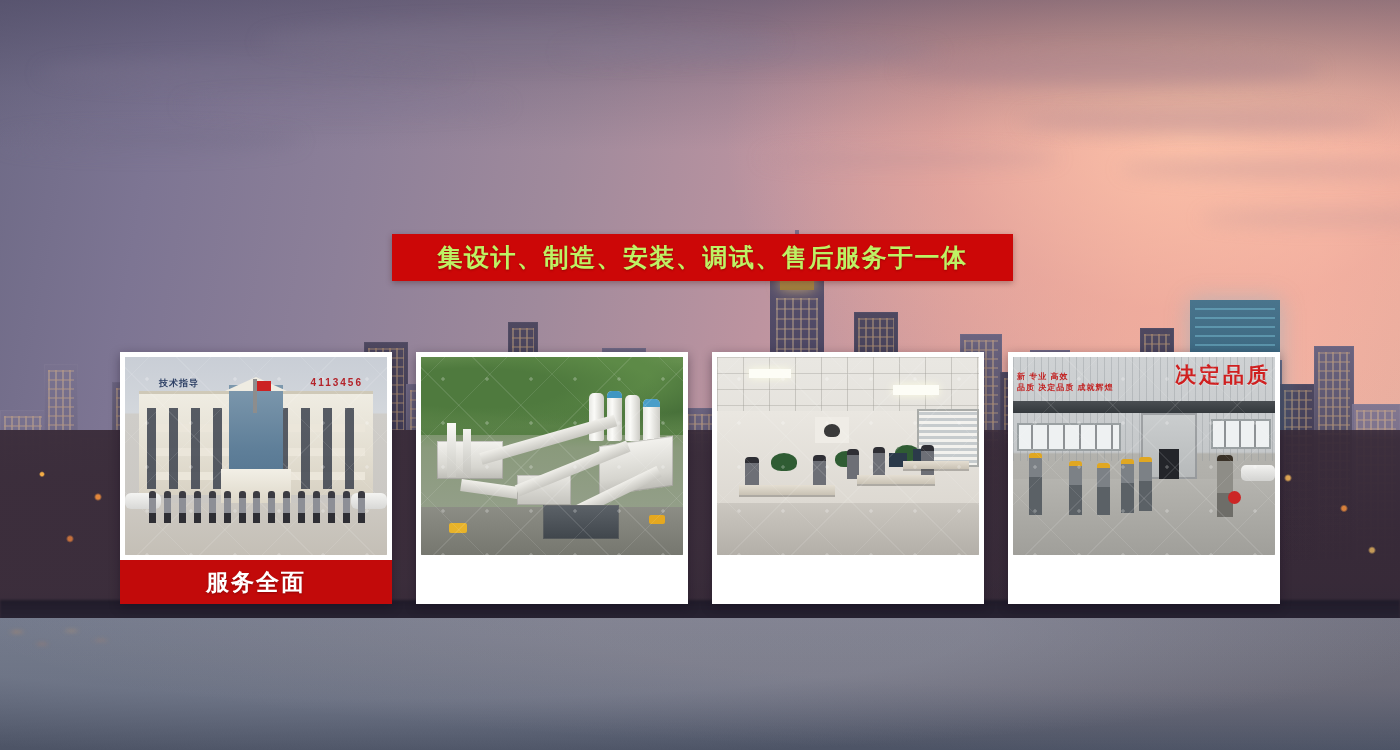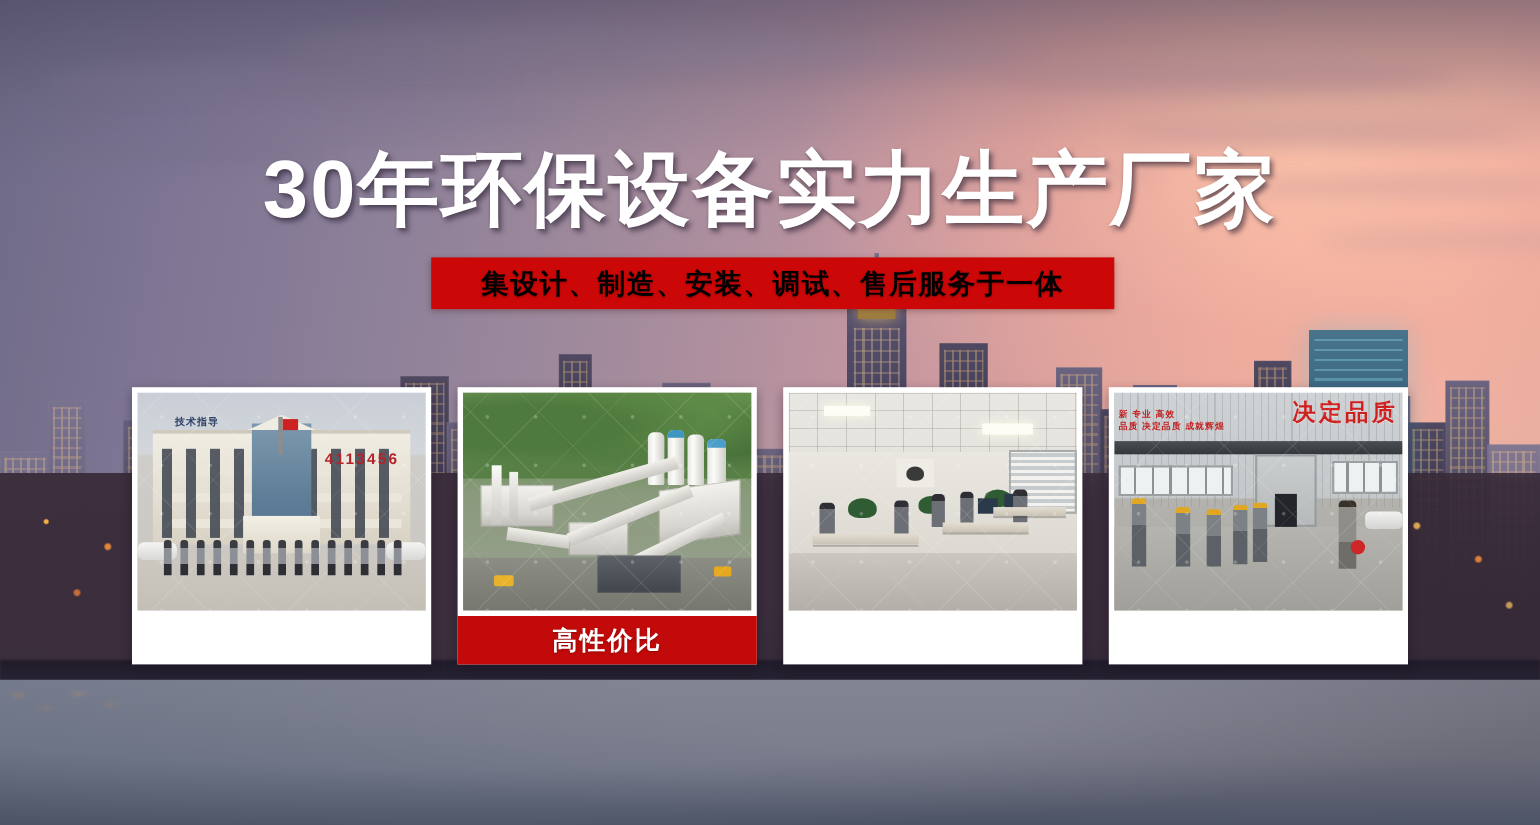--- a/index.html
+++ b/index.html
@@ -163,21 +163,21 @@
   }
 
   
   .subbanner {
     position:absolute; left:392px; top:234px; width:621px; height:47px;
     background:#cc0707;
     display:flex; align-items:center; justify-content:center;
     box-shadow:0 2px 6px rgba(60,20,20,.35);
   }
   .subbanner span {
-    color:#000000; font-size:25px; font-weight:bold; letter-spacing:1.5px;
+    color:#bef264; font-size:25px; font-weight:bold; letter-spacing:1.5px;
     text-shadow:0 1px 2px rgba(90,0,0,.45);
   }
 
   
   .cards {
     position:absolute; left:120px; top:352px; width:1160px; height:252px;
     display:flex; justify-content:space-between;
   }
   .card {
     width:272px; height:252px;
@@ -247,22 +247,22 @@
     position:absolute; left:128px; top:22px; width:4px; height:34px; background:#8d8d8d; z-index:4;
   }
   .p1 .flag::after {
     content:""; position:absolute; left:4px; top:2px; width:14px; height:10px; background:#cc2222;
   }
   .p1 .sign {
     position:absolute; left:34px; top:20px; font-size:9px; font-weight:bold;
     color:#2b3e63; letter-spacing:1px; z-index:5;
   }
   .p1 .phone {
-    position:absolute; right:24px; top:20px; font-size:14px; font-weight:bold;
-    color:#b4232a; letter-spacing:2px; z-index:5;margin-top:32px;
+    position:absolute; right:24px; top:20px; font-size:10px; font-weight:bold;
+    color:#b4232a; letter-spacing:2px; z-index:5;
   }
   .p1 .plaza {
     position:absolute; left:0; top:146px; width:262px; height:52px;
     background:linear-gradient(180deg,#cdc9c2 0%,#c4bfb6 100%);
   }
   .p1 .people {
     position:absolute; left:24px; top:134px; width:216px; height:34px; z-index:4;
     display:flex; justify-content:space-between;
   }
   .p1 .people i {
@@ -491,21 +491,20 @@
     <div class="cyan-bld"></div>
   </div>
 
   <div class="park"></div>
   <div class="lights"></div>
   <div class="embankment"></div>
   <div class="river"></div>
   <div class="river-sheen"></div>
   <div class="river-refl"></div>
 
-  <div class="headline">30年环保设备实力生产厂家</div>
 
   <div class="subbanner">
     <span>集设计、制造、安装、调试、售后服务于一体</span>
   </div>
 
   <div class="cards">
 
     <div class="card">
       <div class="photo p1">
         <div class="bld-main"></div>
@@ -530,20 +529,23 @@
             <i></i>
             <i></i>
             <i></i>
             <i></i>
             <i></i>
             <i></i>
             <i></i>
         </div>
         <div class="wm"></div>
         <div class="wm-dots"></div>
+      </div>
+      <div class="label">
+        <span>服务全面</span>
       </div>
     </div>
 
     <div class="card">
       <div class="photo p2">
         <div class="fields"></div>
         <div class="silo s1"></div>
           <div class="silo s2"></div>
           <div class="silo s3"></div>
           <div class="silo s4"></div>
@@ -555,23 +557,20 @@
           <div class="conveyor cv4"></div>
         <div class="hall h3"></div>
         <div class="conveyor cv2"></div>
           <div class="conveyor cv3"></div>
         <div class="yard"></div>
         <div class="hall h4"></div>
         <div class="digger"></div>
           <div class="digger2"></div>
         <div class="wm"></div>
         <div class="wm-dots"></div>
-      </div>
-      <div class="label">
-        <span>高性价比</span>
       </div>
     </div>
 
     <div class="card">
       <div class="photo p3">
         <div class="ceiling"></div>
         <div class="panel pn1"></div>
           <div class="panel pn2"></div>
         <div class="wall"></div>
         <div class="window"></div>

